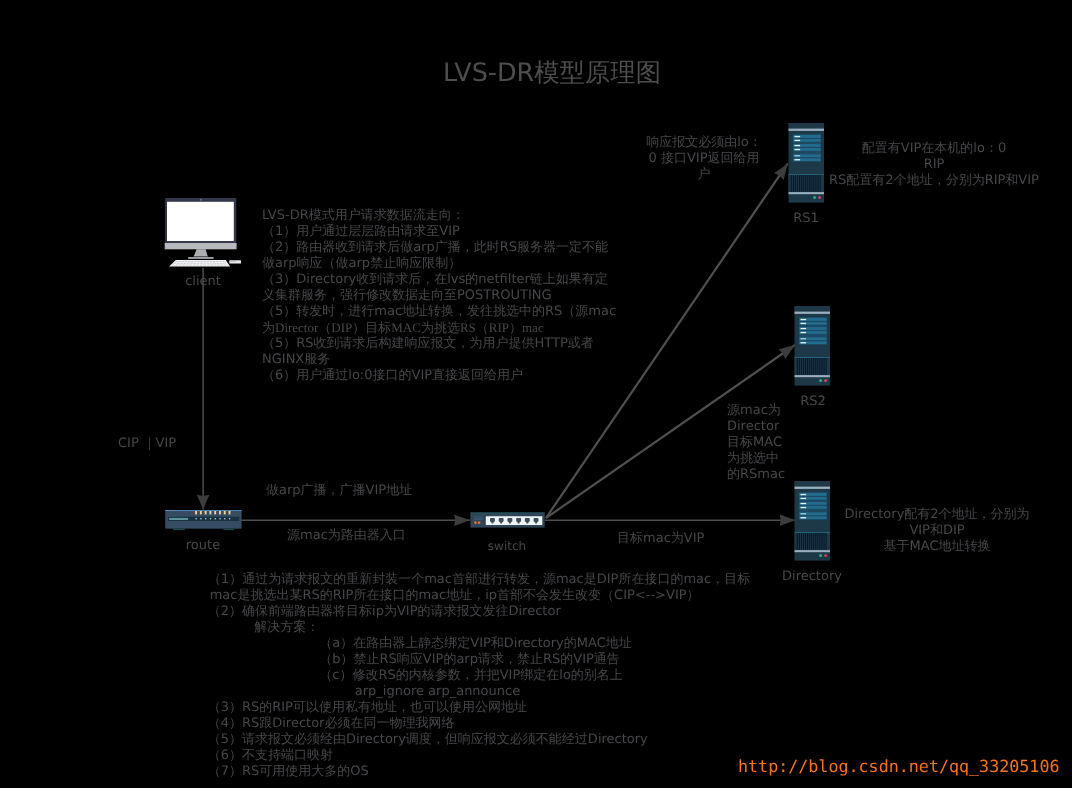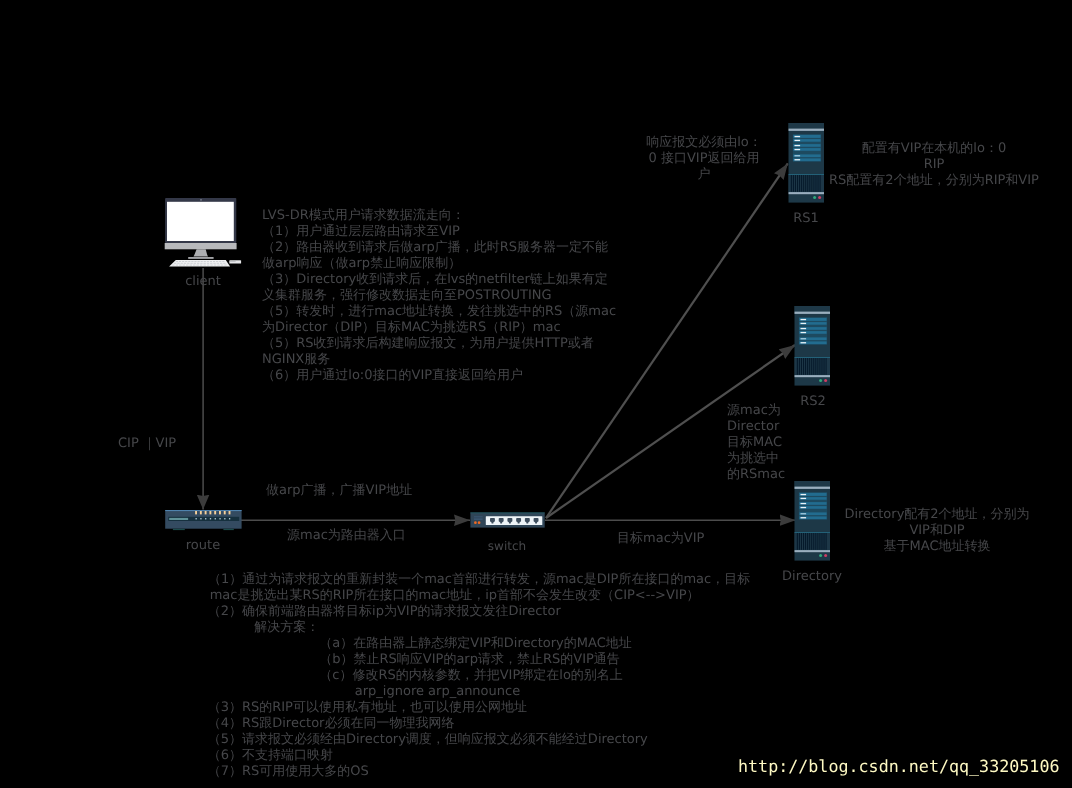--- a/index.html
+++ b/index.html
@@ -281,35 +281,36 @@
       <rect x="29.45" y="55.0" width="1.05" height="16.8"></rect>
       <rect x="31.50" y="55.0" width="1.05" height="16.8"></rect>
       <rect x="33.55" y="55.0" width="1.05" height="16.8"></rect>
     </g>
     <rect x="2.5" y="72.1" width="35.5" height="2.1" fill="#9aaebe"></rect>
     <circle cx="28.6" cy="77.4" r="1.5" fill="#2fa97c"></circle>
     <circle cx="33.6" cy="77.4" r="1.5" fill="#cd3e63"></circle>
   </svg>
   <div class="txt ctr" style="left:762px;top:569px;width:100px;font-size:13px;">Directory</div>
 
+  <div class="txt" style="left:443px;top:56px;font-size:25.4px;line-height:32px;color:#4c4d4f;">LVS-DR模型原理图</div>
 
   <div class="txt" style="left:118px;top:436px;text-align:right;">CIP ｜VIP</div>
   <div class="txt" style="left:266px;top:483px;">做arp广播，广播VIP地址</div>
   <div class="txt" style="left:287px;top:528px;">源mac为路由器入口</div>
   <div class="txt" style="left:617px;top:531px;">目标mac为VIP</div>
 
   <div style="position:absolute;left:262px;top:208px;">
     <div class="txt" style="left:0;top:0px;">LVS-DR模式用户请求数据流走向：</div>
     <div class="txt" style="left:0;top:16px;">（1）用户通过层层路由请求至VIP</div>
     <div class="txt" style="left:0;top:32px;">（2）路由器收到请求后做arp广播，此时RS服务器一定不能</div>
     <div class="txt" style="left:0;top:48px;">做arp响应（做arp禁止响应限制）</div>
     <div class="txt" style="left:0;top:64px;">（3）Directory收到请求后，在lvs的netfilter链上如果有定</div>
     <div class="txt" style="left:0;top:80px;">义集群服务，强行修改数据走向至POSTROUTING</div>
     <div class="txt" style="left:0;top:96px;">（5）转发时，进行mac地址转换，发往挑选中的RS（源mac</div>
-    <div class="txt" style="left:0;top:112px;">为Director（DIP）目标MAC为挑选RS（RIP）mac</div>
+    <div class="txt" style="left:0;top:112px;font-family:Liberation Serif, serif;">为Director（DIP）目标MAC为挑选RS（RIP）mac</div>
     <div class="txt" style="left:0;top:128px;">（5）RS收到请求后构建响应报文，为用户提供HTTP或者</div>
     <div class="txt" style="left:0;top:144px;">NGINX服务</div>
     <div class="txt" style="left:0;top:160px;">（6）用户通过lo:0接口的VIP直接返回给用户</div>
   </div>
 
   <div style="position:absolute;left:641px;top:135px;width:126px;text-align:center;">
     <div class="txt ctr" style="left:0;top:0.0px;width:126px;">响应报文必须由lo：</div>
     <div class="txt ctr" style="left:0;top:16.2px;width:126px;">0 接口VIP返回给用</div>
     <div class="txt ctr" style="left:0;top:32.4px;width:126px;">户</div>
   </div>
@@ -343,15 +344,15 @@
     <div class="txt" style="left:123.3px;top:80px;">（b）禁止RS响应VIP的arp请求，禁止RS的VIP通告</div>
     <div class="txt" style="left:123.3px;top:96px;">（c）修改RS的内核参数，并把VIP绑定在lo的别名上</div>
     <div class="txt" style="left:158.8px;top:112px;">arp_ignore arp_announce</div>
     <div class="txt" style="left:11.7px;top:128px;">（3）RS的RIP可以使用私有地址，也可以使用公网地址</div>
     <div class="txt" style="left:11.7px;top:144px;">（4）RS跟Director必须在同一物理我网络</div>
     <div class="txt" style="left:11.7px;top:160px;">（5）请求报文必须经由Directory调度，但响应报文必须不能经过Directory</div>
     <div class="txt" style="left:11.7px;top:176px;">（6）不支持端口映射</div>
     <div class="txt" style="left:11.7px;top:192px;">（7）RS可用使用大多的OS</div>
   </div>
 
-  <div class="txt" style="left:738px;top:758px;font-family:'DejaVu Sans Mono',monospace;font-size:16.7px;color:#fef9c3;letter-spacing:0px;">http://blog.csdn.net/qq_33205106</div>
+  <div class="txt" style="left:738px;top:758px;font-family:'DejaVu Sans Mono',monospace;font-size:16.7px;color:#f97316;letter-spacing:0px;">http://blog.csdn.net/qq_33205106</div>
 
 </div>
 
 </body></html>

